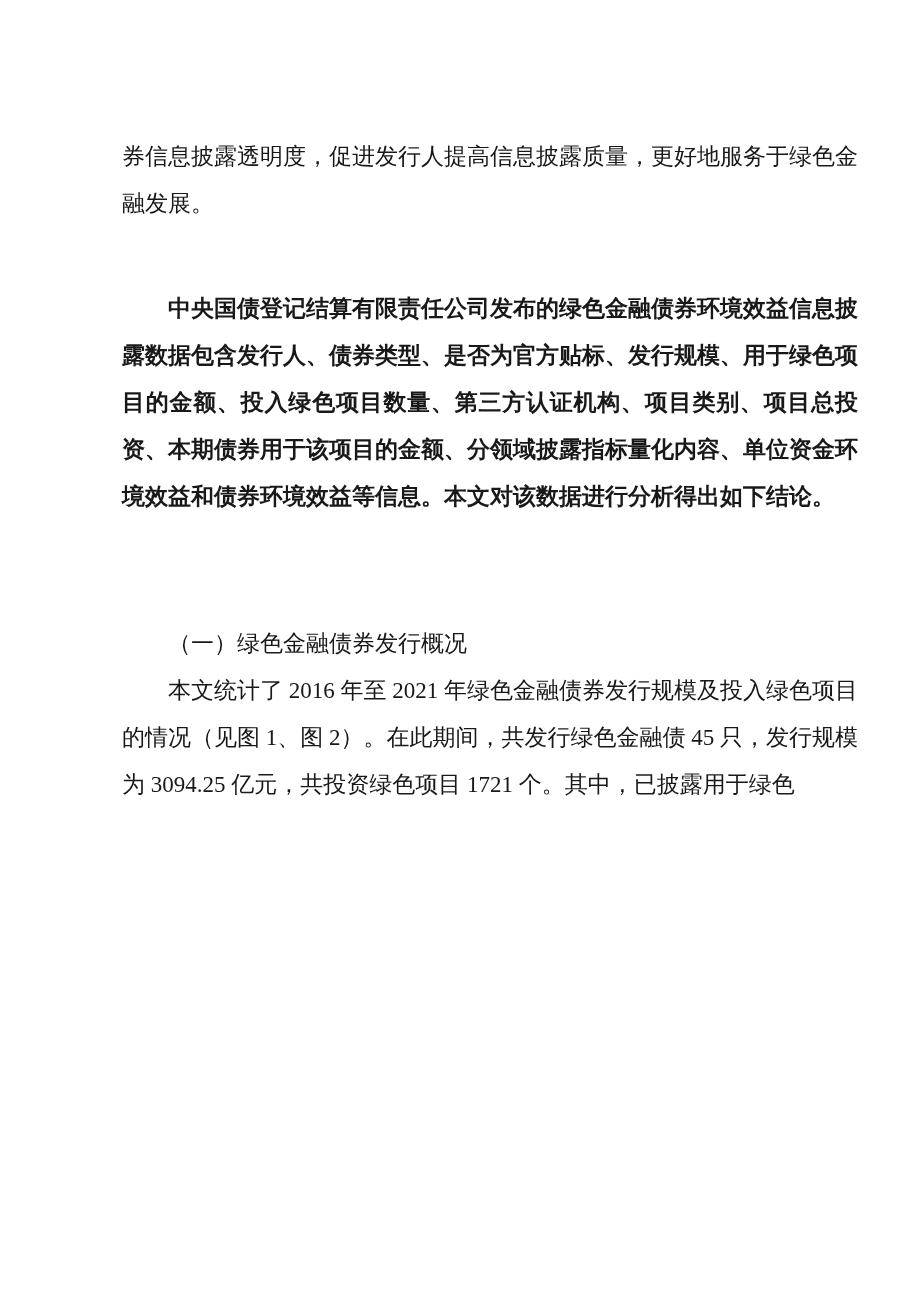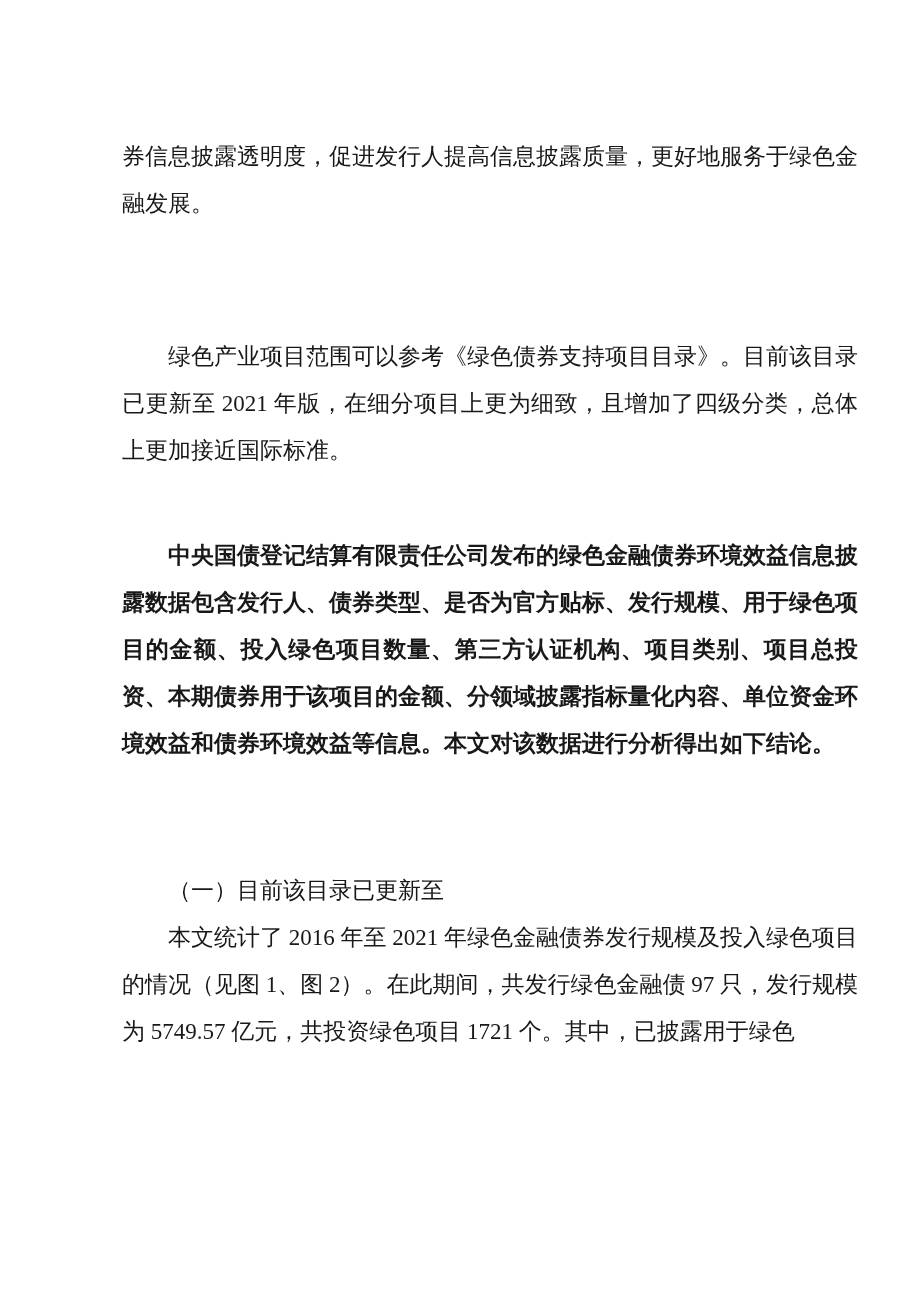--- a/index.html
+++ b/index.html
@@ -39,22 +39,21 @@
     font-weight: normal; 
   }
 </style>
 </head>
 <body>
 
 <div class="page">
 
   <p class="doc-block">券信息披露透明度，促进发行人提高信息披露质量，更好地服务于绿色金融发展。</p>
 
-  <p class="doc-block indent mt-para2">绿色产业项目范围可以参考《绿色债券支持项目目录》。目前该目录已更新至 2021 年版，在细分项目上更为细致，且增加了四级分类，总体上更加接近国际标准。</p>
 
 
   <p class="doc-block indent mt-para3">中央国债登记结算有限责任公司发布的绿色金融债券环境效益信息披露数据包含发行人、债券类型、是否为官方贴标、发行规模、用于绿色项目的金额、投入绿色项目数量、第三方认证机构、项目类别、项目总投资、本期债券用于该项目的金额、分领域披露指标量化内容、单位资金环境效益和债券环境效益等信息。本文对该数据进行分析得出如下结论。</p>
 
-  <p class="doc-block doc-heading indent mt-head2">（一）目前该目录已更新至</p>
+  <p class="doc-block doc-heading indent mt-head2">（一）绿色金融债券发行概况</p>
 
-  <p class="doc-block indent mt-para4">本文统计了 2016 年至 2021 年绿色金融债券发行规模及投入绿色项目的情况（见图 1、图 2）。在此期间，共发行绿色金融债 97 只，发行规模为 5749.57 亿元，共投资绿色项目 1721 个。其中，已披露用于绿色</p>
+  <p class="doc-block indent mt-para4">本文统计了 2016 年至 2021 年绿色金融债券发行规模及投入绿色项目的情况（见图 1、图 2）。在此期间，共发行绿色金融债 45 只，发行规模为 3094.25 亿元，共投资绿色项目 1721 个。其中，已披露用于绿色</p>
 
 </div>
 
 </body></html>

